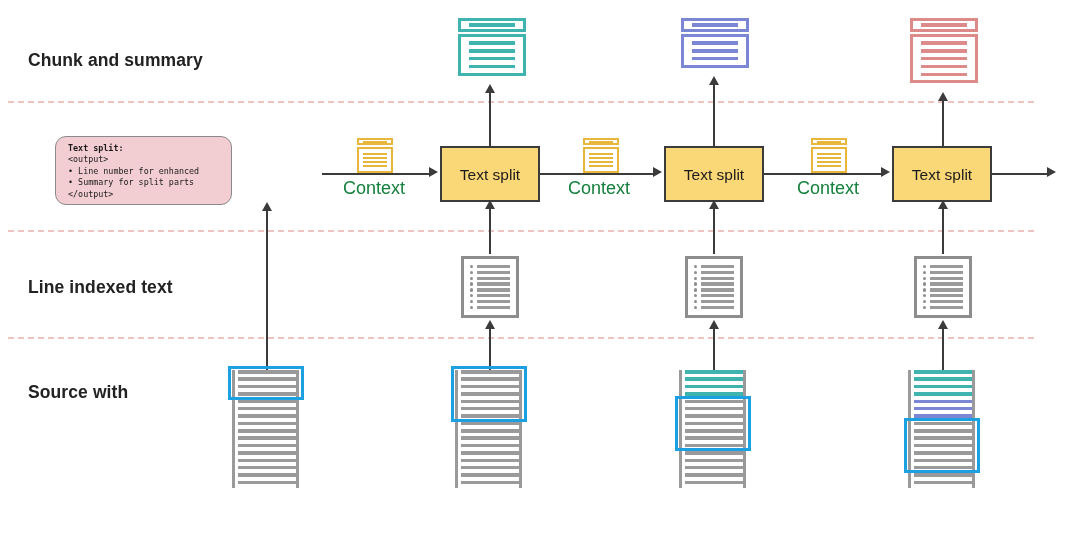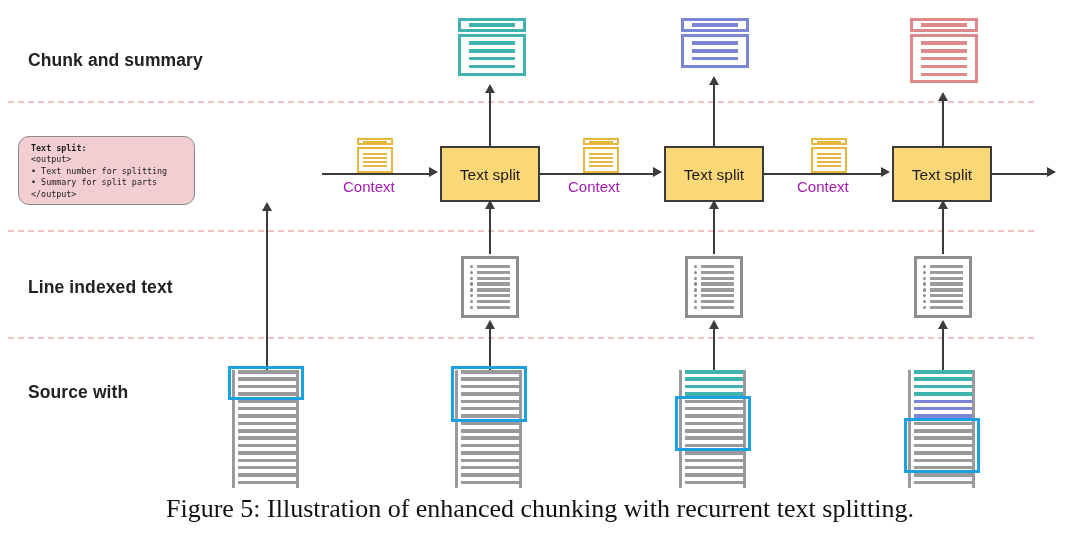--- a/index.html
+++ b/index.html
@@ -2,21 +2,21 @@
 <html><head>
 <meta charset="utf-8">
 <style>
   html,body{margin:0;padding:0;background:#ffffff;}
   body{
     width:1080px;height:541px;position:relative;overflow:hidden;
     font-family:"Liberation Sans", sans-serif;
     color:#1b1b1b;
   }
   .stage{position:absolute;left:0;top:0;width:1080px;height:541px;}
-  .abs{position:absolute;}
+  .abs{position:absolute;margin-left:37px;}
 
   
   .row-label{
     position:absolute;left:28px;font-size:17.5px;font-weight:600;
     color:#222;letter-spacing:.1px;white-space:nowrap;
   }
   #label-chunk{top:50px;}
   #label-line{top:277px;}
   #label-source{top:382px;}
 
@@ -60,21 +60,21 @@
     border-top:5.5px solid transparent;border-bottom:5.5px solid transparent;
   }
   .arrow-u{
     position:absolute;width:0;height:0;
     border-bottom:9px solid #3b3b3b;
     border-left:5.5px solid transparent;border-right:5.5px solid transparent;
   }
 
   
   .ctx-label{
-    position:absolute;font-size:15px;color:#a21caf;white-space:nowrap;
+    position:absolute;font-size:18px;color:#15803d;white-space:nowrap;
   }
 
   
   .doc-icon{position:absolute;}
   .doc-icon .dtop, .doc-icon .dbody{
     box-sizing:border-box;background:#fff;width:100%;
     display:flex;flex-direction:column;justify-content:center;align-items:center;
   }
   .doc-icon .dtop{margin-bottom:2px;}
   .doc-icon .dline{width:74%;}
@@ -129,21 +129,21 @@
   <div class="row-label" id="label-chunk">Chunk and summary</div>
   <div class="row-label" id="label-source">Source with</div>
 
   <div class="divider" id="div-1"></div>
   <div class="divider" id="div-2"></div>
   <div class="divider" id="div-3"></div>
 
   <div class="abs" id="prompt-box">
     <div class="pline ptitle">Text split:</div>
     <div class="pline">&lt;output&gt;</div>
-    <div class="pline">• Text number for splitting</div>
+    <div class="pline">• Line number for enhanced</div>
     <div class="pline">• Summary for split parts</div>
     <div class="pline">&lt;/output&gt;</div>
   </div>
 
   <div class="pbox yellow" style="left:440px;top:146px;width:100px;height:56px;">
     <span>Text split</span>
   </div>
   <div class="pbox yellow" style="left:664px;top:146px;width:100px;height:56px;">
     <span>Text split</span>
   </div>
@@ -447,15 +447,14 @@
       <div class="srow" style="left: 10px; width: 58px; top: 73.75px; height: 3.6px; background: rgb(154, 154, 154);"></div>
       <div class="srow" style="left: 10px; width: 58px; top: 81.125px; height: 3.6px; background: rgb(154, 154, 154);"></div>
       <div class="srow" style="left: 10px; width: 58px; top: 88.5px; height: 3.6px; background: rgb(154, 154, 154);"></div>
       <div class="srow" style="left: 10px; width: 58px; top: 95.875px; height: 3.6px; background: rgb(154, 154, 154);"></div>
       <div class="srow" style="left: 10px; width: 58px; top: 103.25px; height: 3.6px; background: rgb(154, 154, 154);"></div>
       <div class="srow" style="left: 10px; width: 58px; top: 110.625px; height: 3.6px; background: rgb(154, 154, 154);"></div>
       <div class="hl" style="left: 0px; width: 76px; top: 47.625px; height: 55.625px; border-color: rgb(27, 161, 226);"></div>
     </div>
 
 
-  <div id="caption">Figure 5: Illustration of enhanced chunking with recurrent text splitting.</div>
 
 </div>
 
 </body></html>

